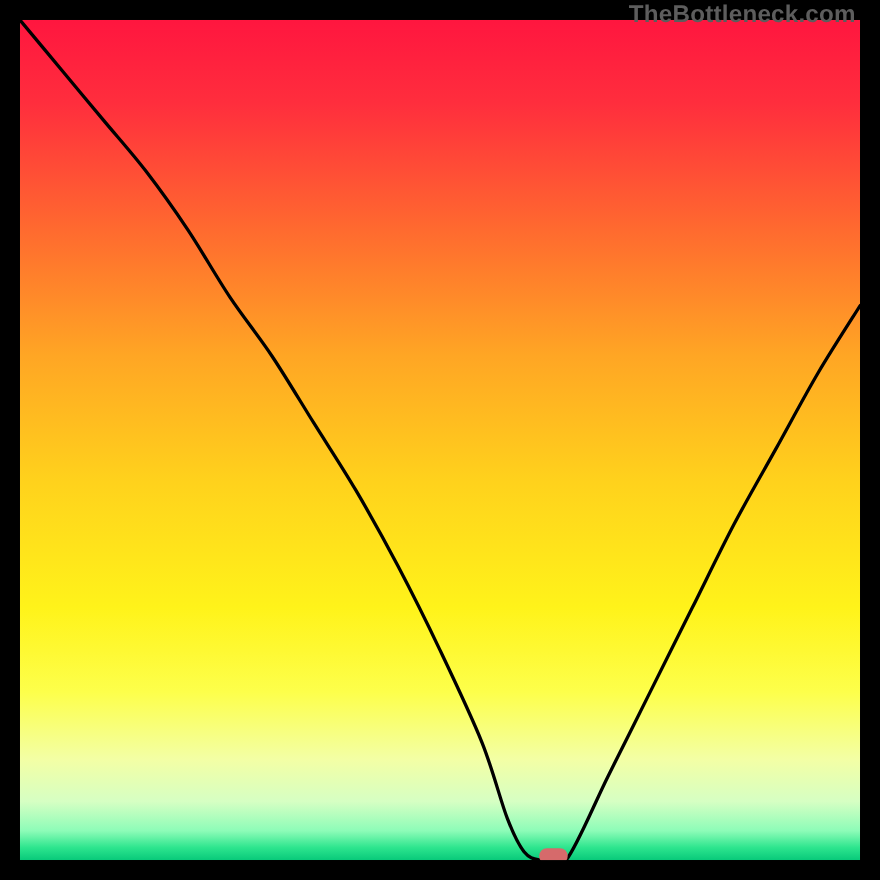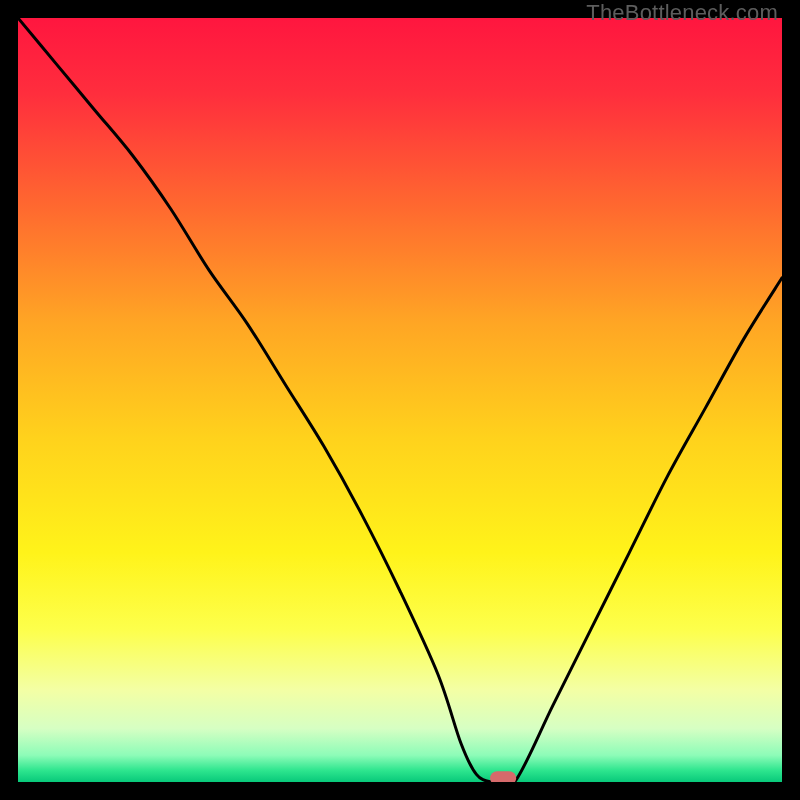--- a/index.html
+++ b/index.html
@@ -23,21 +23,21 @@
     width: 764px;
     height: 764px;
     overflow: hidden;
   }
   .watermark {
     position: absolute;
     top: 0px;
     right: 22px;
     font-family: Arial, Helvetica, sans-serif;
     font-size: 22px;
-    font-weight: 400;
+    font-weight: 700;
     color: #5d5d5d;
     letter-spacing: 0.2px;
     user-select: none;
     margin-left: 44px;
   }
   svg { display: block; }
 </style>
 </head>
 <body>
 

